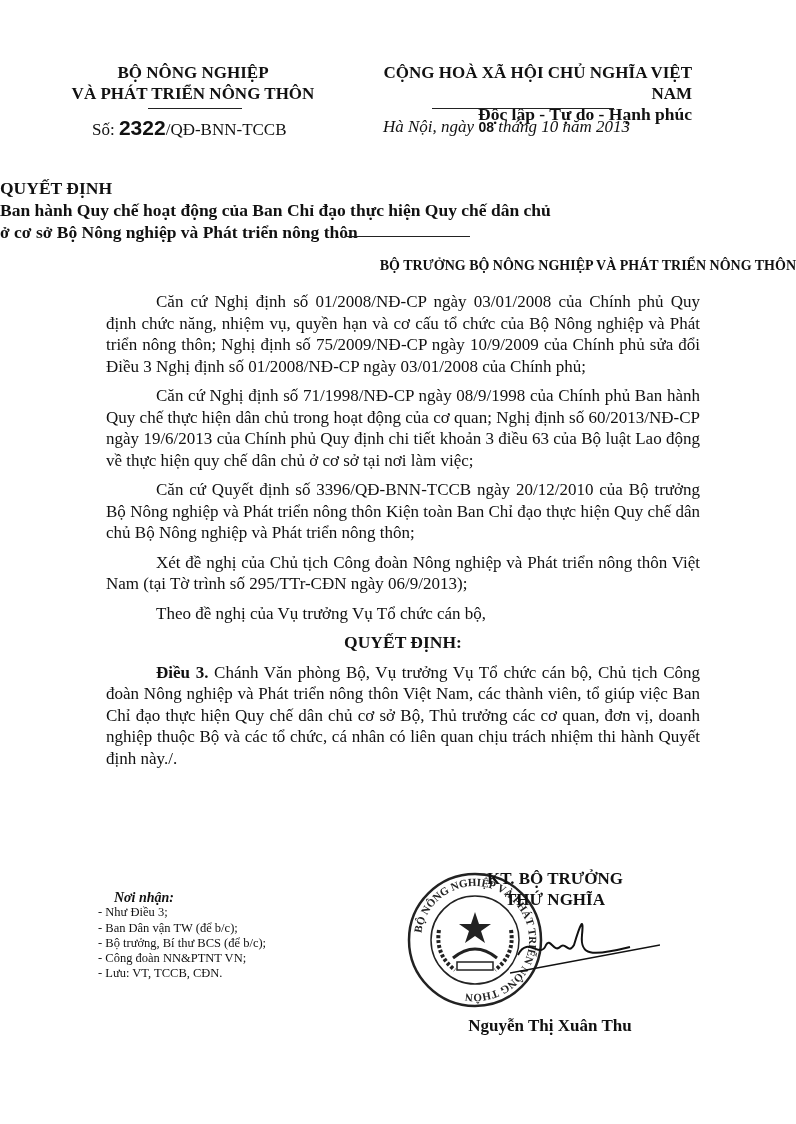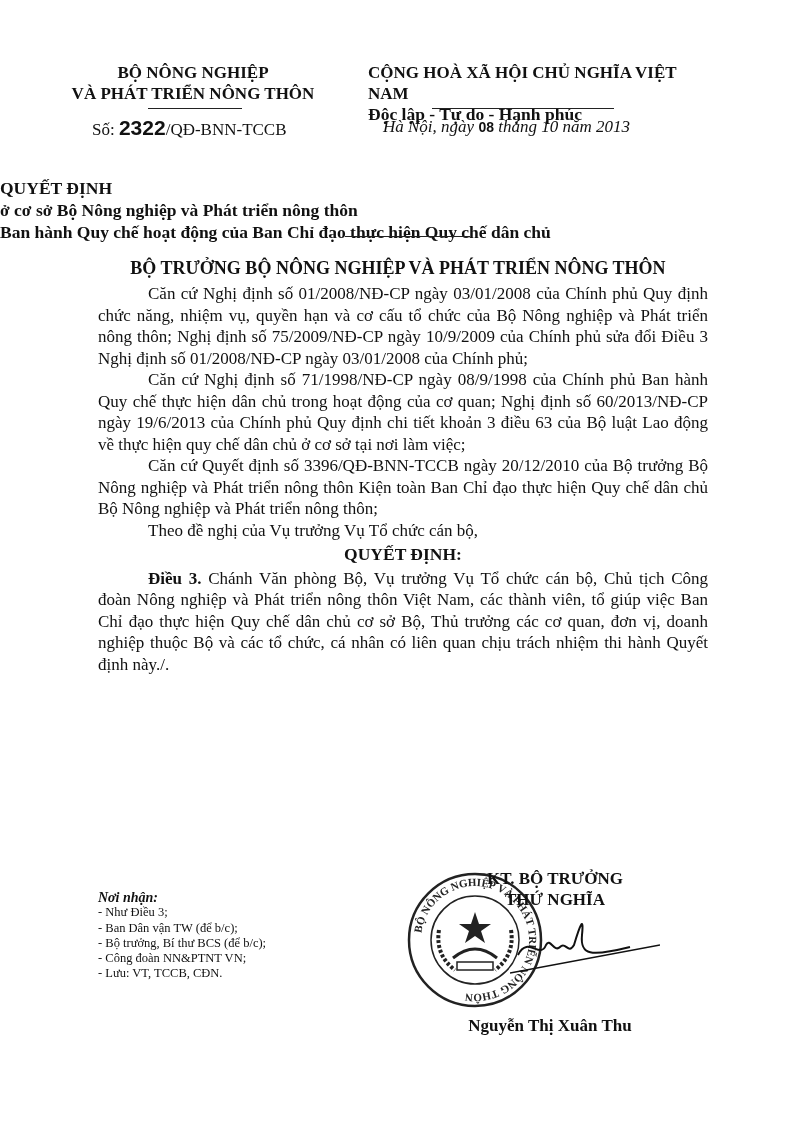--- a/index.html
+++ b/index.html
@@ -1,34 +1,34 @@
 <!DOCTYPE html>
 <html><head>
 <meta charset="utf-8">
 <style>
   html, body { margin:0; padding:0; background:#fff; }
   body { width:796px; height:1124px; position:relative; overflow:hidden; color:#111;
          font-family:"Liberation Serif","DejaVu Serif",serif; }
   .abs { position:absolute; }
   .hdr-l { left:68px; top:62px; width:250px; text-align:center; font-weight:bold; font-size:17px; line-height:21px; }
-  .hdr-r { left:368px; top:62px; width:340px; text-align:left; font-weight:bold; font-size:17px; line-height:21px; }
+  .hdr-r { left:352px; top:62px; width:340px; text-align:right; font-weight:bold; font-size:17px; line-height:21px; }
   .hdr-r .motto { font-size:17.5px; }
   .rule { position:absolute; height:0; border-top:1.5px solid #222; }
   .so { left:92px; top:116px; font-size:17px; }
   .so .num { font-family:"Liberation Sans","DejaVu Sans",sans-serif; font-weight:bold; font-size:21px; }
   .date { left:383px; top:117px; font-size:17px; font-style:italic; }
   .date .day { font-family:"Liberation Sans","DejaVu Sans",sans-serif; font-style:normal; font-weight:bold; font-size:14px; }
   .title { left:0; width:796px; top:177px; font-weight:bold; font-size:17.5px; line-height:22px; }
-  .minister { left:0; width:796px; top:258px; text-align:center; font-weight:bold; font-size:18px; }
+  .minister { left:0; width:796px; top:258px; text-align:right; font-weight:bold; font-size:14px; }
   .body { left:98px; width:610px; top:283px; font-size:17px; line-height:21.5px; text-align:justify; }
-  .body p { margin:0; text-indent:50px; }
+  .body p { margin:8px; text-indent:50px; }
   .body .center { text-align:center; text-indent:0; font-weight:bold; font-size:17.5px; margin:3px 0 2px; }
   .body b { font-weight:bold; }
   .recv { left:98px; top:890px; font-size:12.5px; line-height:15.3px; }
-  .recv .head { font-weight:bold; font-style:italic; font-size:14px; }
+  .recv .head { font-weight:bold; font-style:italic; font-size:14px;margin-left:16px; }
   .sign { left:470px; top:868px; width:170px; text-align:center; font-weight:bold; font-size:17px; line-height:21px; }
   .signer { left:440px; top:996px; width:220px; text-align:center; font-weight:bold; font-size:17px;margin-top:20px; }
   .stamp { left:405px; top:870px; width:140px; height:140px; }
 </style>
 </head>
 <body>
 
 <div class="abs hdr-l">
   <div>BỘ NÔNG NGHIỆP</div>
   <div>VÀ PHÁT TRIỂN NÔNG THÔN</div>
@@ -47,31 +47,32 @@
 </div>
 
 <div class="abs date">
   <span>Hà Nội, ngày</span>
   <span class="day">08</span>
   <span>tháng 10  năm 2013</span>
 </div>
 
 <div class="abs title">
   <div>QUYẾT ĐỊNH</div>
+  <div>Ban hành Quy chế hoạt động của Ban Chỉ đạo thực hiện Quy chế dân chủ</div>
   <div>ở cơ sở Bộ Nông nghiệp và Phát triển nông thôn</div>
-  <div>Ban hành Quy chế hoạt động của Ban Chỉ đạo thực hiện Quy chế dân chủ</div>
 </div>
 <div class="rule" style="left:345px; top:236px; width:125px;"></div>
 
 <div class="abs minister">BỘ TRƯỞNG BỘ NÔNG NGHIỆP VÀ PHÁT TRIỂN NÔNG THÔN</div>
 
 <div class="abs body">
   <p>Căn cứ Nghị định số 01/2008/NĐ-CP ngày 03/01/2008 của Chính phủ Quy định chức năng, nhiệm vụ, quyền hạn và cơ cấu tổ chức của Bộ Nông nghiệp và Phát triển nông thôn; Nghị định số 75/2009/NĐ-CP ngày 10/9/2009 của Chính phủ sửa đổi Điều 3 Nghị định số 01/2008/NĐ-CP ngày 03/01/2008 của Chính phủ;</p>
   <p>Căn cứ Nghị định số 71/1998/NĐ-CP ngày 08/9/1998 của Chính phủ Ban hành Quy chế thực hiện dân chủ trong hoạt động của cơ quan; Nghị định số 60/2013/NĐ-CP ngày 19/6/2013 của Chính phủ Quy định chi tiết khoản 3 điều 63 của Bộ luật Lao động về thực hiện quy chế dân chủ ở cơ sở tại nơi làm việc;</p>
   <p>Căn cứ Quyết định số 3396/QĐ-BNN-TCCB ngày 20/12/2010 của Bộ trưởng Bộ Nông nghiệp và Phát triển nông thôn Kiện toàn Ban Chỉ đạo thực hiện Quy chế dân chủ Bộ Nông nghiệp và Phát triển nông thôn;</p>
+  <p>Xét đề nghị của Chủ tịch Công đoàn Nông nghiệp và Phát triển nông thôn Việt Nam (tại Tờ trình số 295/TTr-CĐN ngày 06/9/2013);</p>
   <p>Theo đề nghị của Vụ trưởng Vụ Tổ chức cán bộ,</p>
   <p class="center">QUYẾT ĐỊNH:</p>
   <p><b>Điều 3.</b><span> Chánh Văn phòng Bộ, Vụ trưởng Vụ Tổ chức cán bộ, Chủ tịch Công đoàn Nông nghiệp và Phát triển nông thôn Việt Nam, các thành viên, tổ giúp việc Ban Chỉ đạo thực hiện Quy chế dân chủ cơ sở Bộ, Thủ trưởng các cơ quan, đơn vị, doanh nghiệp thuộc Bộ và các tổ chức, cá nhân có liên quan chịu trách nhiệm thi hành Quyết định này./.</span></p>
 </div>
 
 <div class="abs recv">
   <div class="head">Nơi nhận:</div>
   <div>- Như Điều 3;</div>
   <div>- Ban Dân vận TW (để b/c);</div>
   <div>- Bộ trưởng, Bí thư BCS (để b/c);</div>

